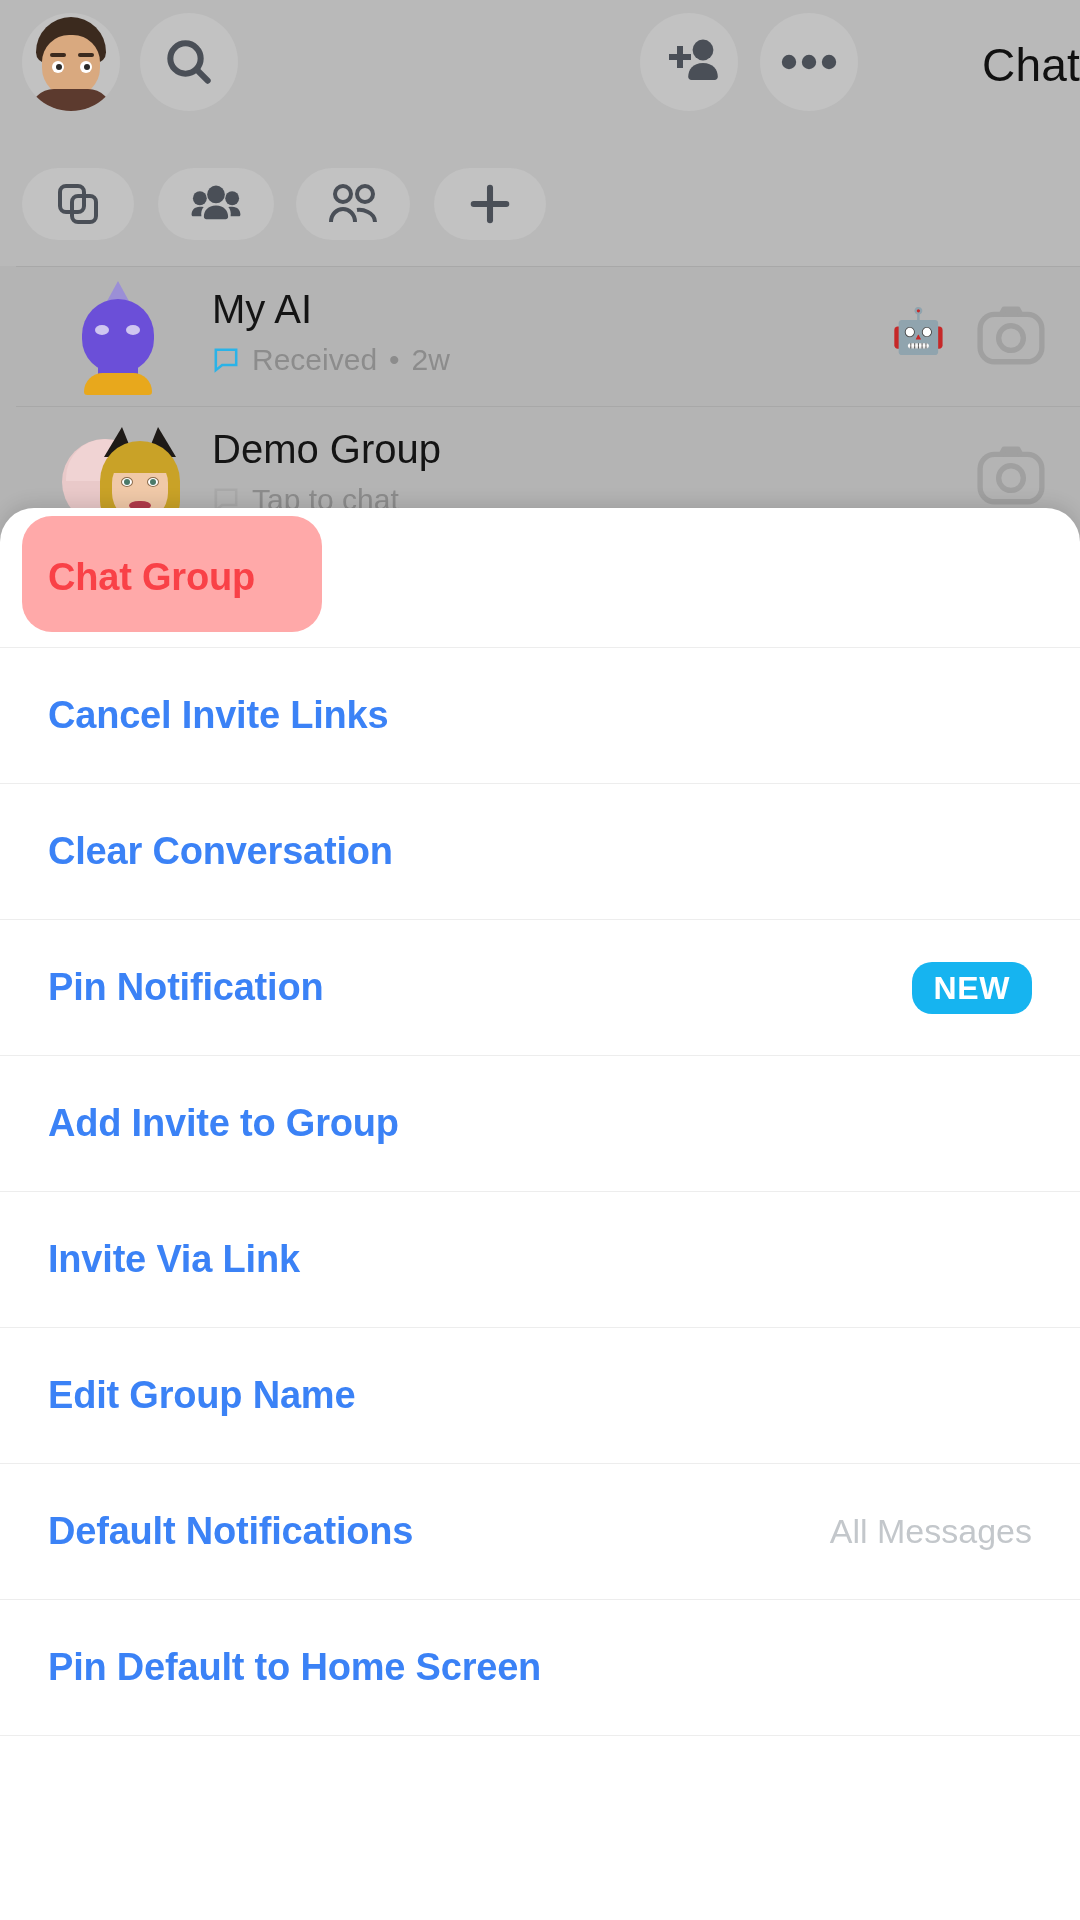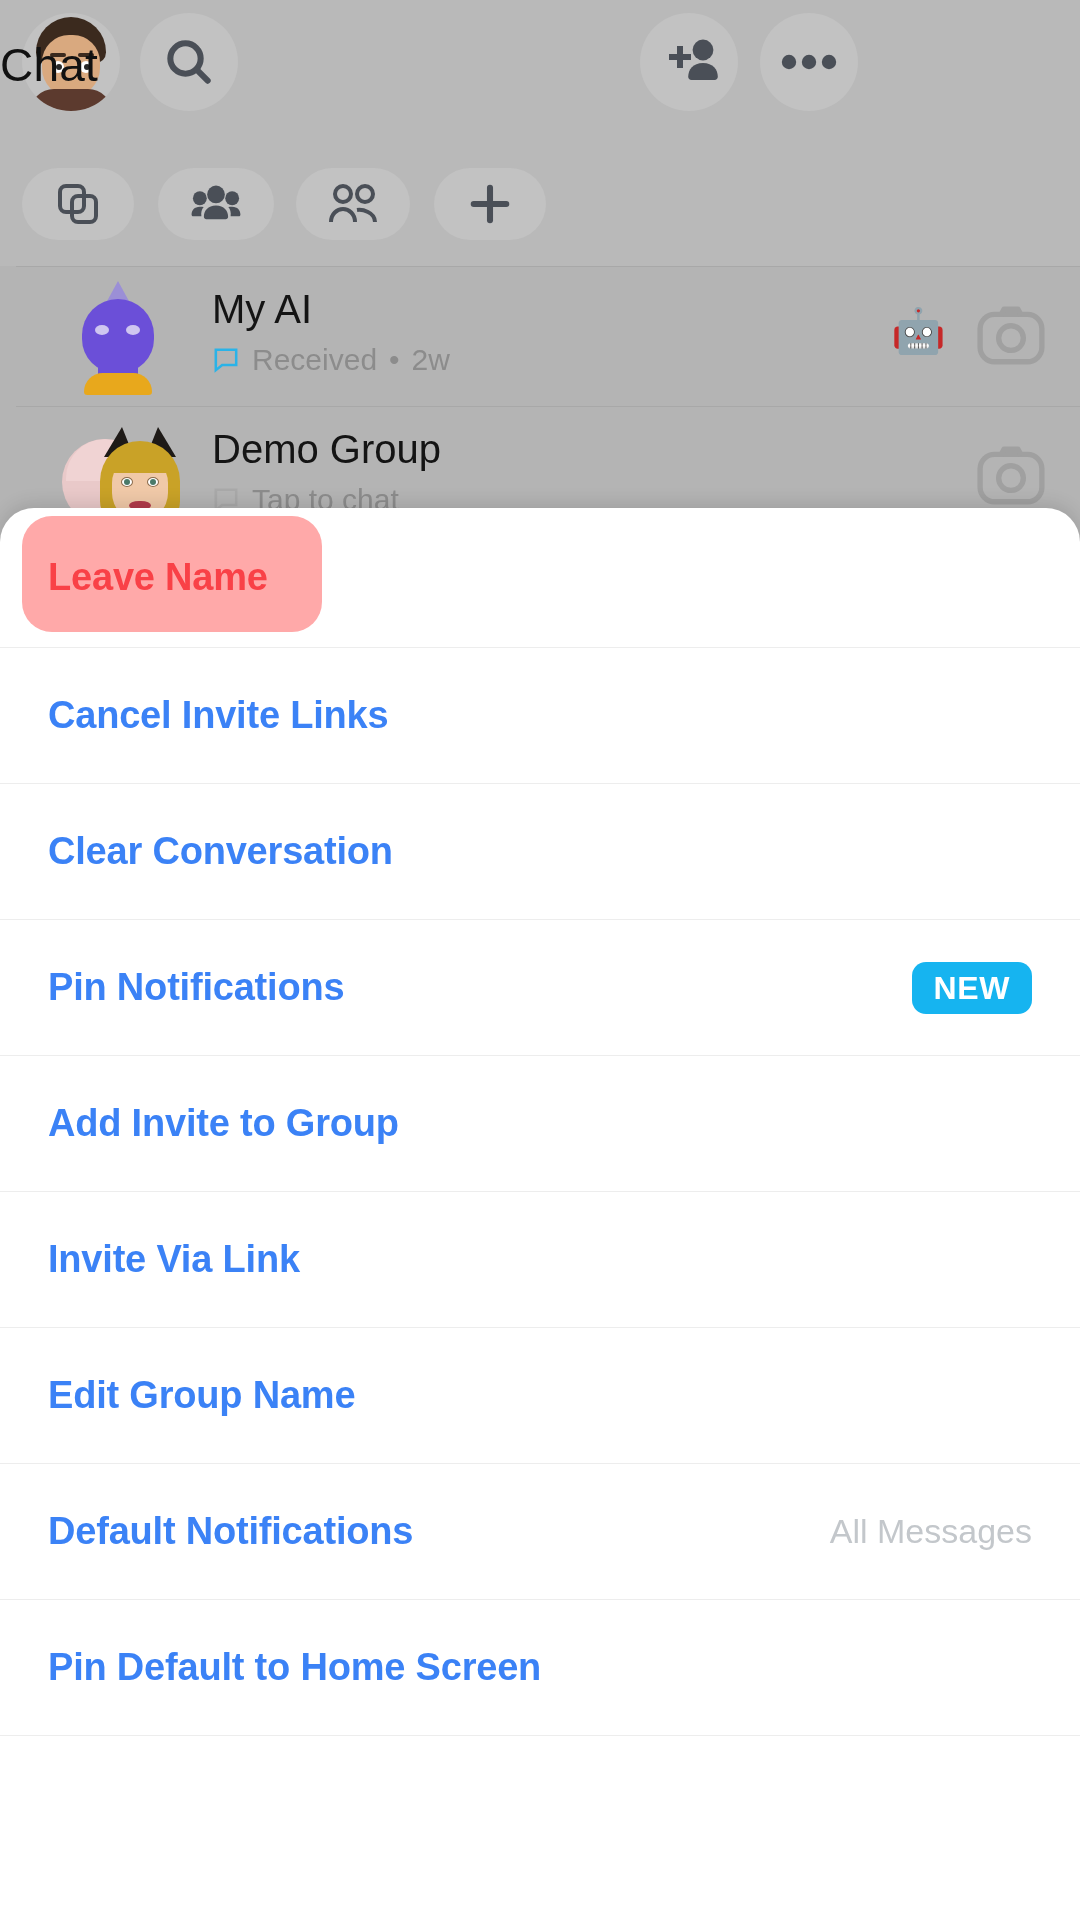--- a/index.html
+++ b/index.html
@@ -35,21 +35,21 @@
   .av-eye-l{position:absolute; left:30px; top:48px; width:12px; height:12px; background:#fff; border-radius:50%;}
   .av-eye-r{position:absolute; left:58px; top:48px; width:12px; height:12px; background:#fff; border-radius:50%;}
   .av-pup-l{position:absolute; left:34px; top:51px; width:6px; height:6px; background:#2a2a2a; border-radius:50%;}
   .av-pup-r{position:absolute; left:62px; top:51px; width:6px; height:6px; background:#2a2a2a; border-radius:50%;}
   .av-body{position:absolute; left:8px; top:76px; width:82px; height:26px; background:#5c3a2e; border-radius:24px 24px 0 0;}
 
   #search-btn{ left:140px; top:13px; width:98px; height:98px; }
   #addfriend-btn{ left:640px; top:13px; width:98px; height:98px; }
   #more-btn{ left:760px; top:13px; width:98px; height:98px; }
   #page-title{
-    position:absolute; left:0; top:38px; width:1080px; text-align:left;
+    position:absolute; left:0; top:38px; width:1080px; text-align:right;
     font-size:46px; color:#111; font-weight:400; letter-spacing:.2px;
   }
   .pill-btn{
     position:absolute; top:168px; height:72px; border-radius:36px;
     background:#c2c2c2; display:flex; align-items:center; justify-content:center;
   }
   #filter-snaps{ left:22px; width:112px; }
   #filter-groups{ left:158px; width:116px; }
   #filter-friends{ left:296px; width:114px; }
   #filter-add{ left:434px; width:112px; }
@@ -114,21 +114,21 @@
   }
   .row-label.danger{ color:#f4424e; }
   .row-label.pinkred{ color:#3b82f6; }
   .row-value{
     margin-left:auto; font-size:34px; color:#c3c7cb; font-weight:400;
   }
   .badge-new{
     margin-left:auto;
     background:#16b4f0; color:#ffffff;
     font-size:32px; font-weight:700; letter-spacing:.6px;
-    padding:10px 22px; border-radius:14px; line-height:1;
+    padding:10px 22px; border-radius:20px; line-height:1;
   }
 
   
   #leave-highlight{
     position:absolute; left:22px; top:8px; width:300px; height:116px;
     background:rgba(255,64,64,.45);
     border-radius:30px; pointer-events:none;
   }
 
   
@@ -301,34 +301,34 @@
         <path d="M12 5.5l1.6-3h6.8l1.6 3" stroke-linejoin="round"></path>
         <circle cx="17" cy="16.5" r="6"></circle>
       </svg>
     </div>
   </div>
 </div>
 
 <div id="action-sheet">
 
   <div class="sheet-row">
-    <span class="row-label danger">Leave Name</span>
+    <span class="row-label danger">Chat Group</span>
     <div id="leave-highlight"></div>
   </div>
 
   <div class="sheet-row">
     <span class="row-label pinkred">Cancel Invite Links</span>
   </div>
 
   <div class="sheet-row">
     <span class="row-label">Clear Conversation</span>
   </div>
 
   <div class="sheet-row">
-    <span class="row-label">Pin Notifications</span>
+    <span class="row-label">Pin Notification</span>
     <span class="badge-new">NEW</span>
   </div>
 
   <div class="sheet-row">
     <span class="row-label">Add Invite to Group</span>
   </div>
 
   <div class="sheet-row">
     <span class="row-label">Invite Via Link</span>
   </div>

